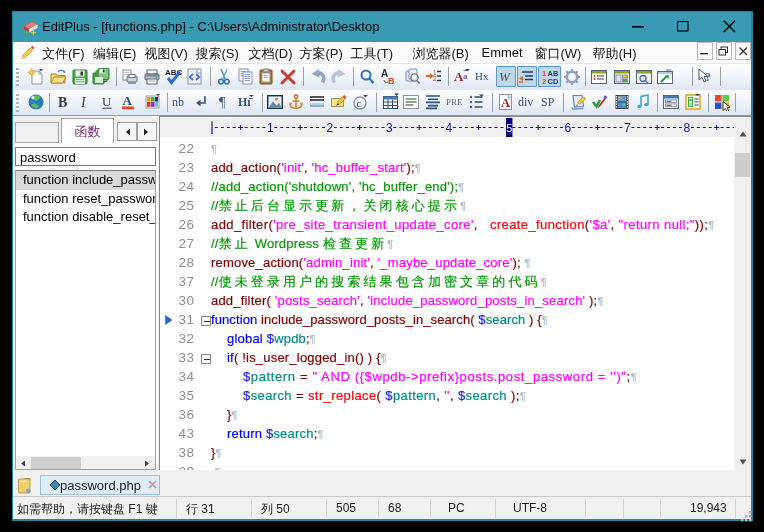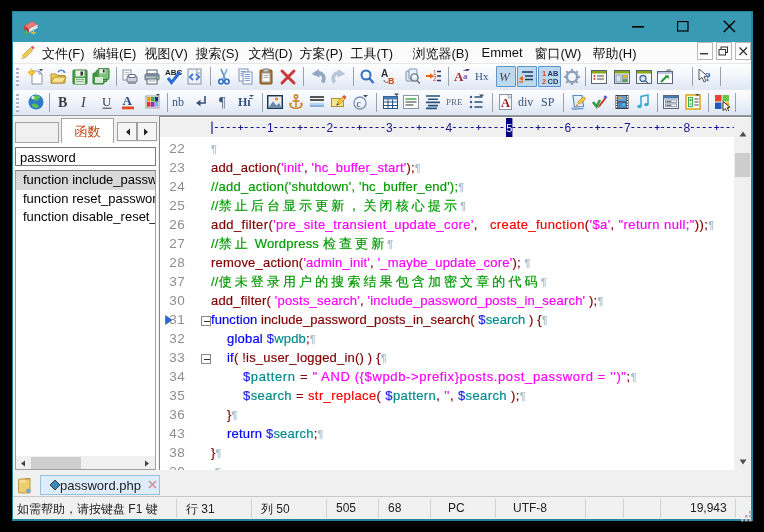--- a/index.html
+++ b/index.html
@@ -10,29 +10,29 @@
 #menu span.mi{position:absolute;top:3px}
 .mdib{position:absolute;top:0px;width:16px;height:18px;background:#fdfdfd;border:1px solid #b8b8b8}
 #tb1{position:absolute;left:0;top:51px;width:100%;height:27px;background:linear-gradient(#fefefe,#f3f6fb 45%,#dfe7f3);border-top:1px solid #e8e8e8}
 #tb2{position:absolute;left:0;top:78px;width:100%;height:26px;background:linear-gradient(#fdfdfe,#f1f4fa 45%,#dde6f3);border-bottom:1px solid #9a9a9a}
 .grip{position:absolute;left:3px;top:4px;width:3px;height:18px;background:repeating-linear-gradient(#aab4c4 0 2px,#fff 2px 4px)}
 .tsep{position:absolute;width:1px;height:19px;top:3px;background:#9aa2ae}
 .pressed{background:#bcd9f0;border:1px solid #5e94c8;border-radius:1px}
 #content{position:absolute;left:0;top:104px;width:100%;height:354px;background:#f0f0f0}
 #side{position:absolute;left:2px;top:1px;width:143px;height:353px}
 .tab1{position:absolute;left:0px;top:4.5px;width:44px;height:21px;background:#f0f0f0;border:1px solid #a5a5a5;font-size:13px;text-align:center;padding-top:18px;color:#111;overflow:hidden}
-.tab2{position:absolute;left:46px;top:1px;width:53px;height:25px;background:#fff;border:1px solid #a5a5a5;border-bottom:none;font-size:13px;text-align:center;padding-top:4px;color:#c2410c;z-index:2;overflow:hidden}
+.tab2{position:absolute;left:46px;top:1px;width:53px;height:25px;background:#fff;border:1px solid #a5a5a5;border-bottom:none;font-size:13px;text-align:center;padding-top:4px;color:#701a75;z-index:2;overflow:hidden}
 .arrbtn{position:absolute;top:5px;width:20px;height:19px;background:#f5f5f5;border:1px solid #a0a0a0}
 #sbox{position:absolute;left:0px;top:30px;width:141px;height:19px;background:#fff;border:1px solid #7a7a7a;font-size:13px;padding:1.5px 0 0 4px;color:#000}
 #flist{position:absolute;left:0px;top:53px;width:141px;height:300px;background:#fff;border:1px solid #a0a0a0;border-top:1px solid #7a7a7a;font-size:13px;color:#000;overflow:hidden}
 .fitem{height:18.5px;line-height:18.5px;padding-left:7px;white-space:nowrap}
 #hscr{position:absolute;left:1px;top:339px;width:139px;height:13px;background:#f0f0f0}
 #ed{position:absolute;left:146px;top:0px;width:592px;height:355px;background:#fff;border-left:1px solid #828790;border-top:1px solid #828790;border-bottom:1px solid #a8a8a8}
 #ruler{position:absolute;left:0;top:1px;width:578px;height:19px;background:#f0f0f0}
-#gut{position:absolute;left:0;top:21.5px;width:34.5px;color:#8f8f8f;font-size:13.5px;text-align:center;letter-spacing:.5px}
+#gut{position:absolute;left:0;top:21.5px;width:34.5px;color:#8f8f8f;font-size:13.5px;text-align:right;letter-spacing:.5px}
 #code{position:absolute;left:51px;top:21.5px;font-size:13px;letter-spacing:.2px;white-space:pre;color:#800000;-webkit-text-stroke:.18px currentColor}
 .cl{height:19px;line-height:19px}
 .gl{height:19px;line-height:19px}
 .s{color:#f0f}.c{color:#009a00}.k{color:#00f}.v{color:#008b8b}.d{color:#2222ee}.f{color:#f00}.p{color:#a8becb;font-size:11px}
 .cjk{letter-spacing:3.1px}
 .ls4{letter-spacing:.4px}
 .ls1{letter-spacing:.1px}
 .ls6{letter-spacing:.62px}
 .ls45{letter-spacing:.39px}
 #vscr{position:absolute;right:0px;top:1px;width:17px;height:352px;background:#f0f0f0}
@@ -45,20 +45,21 @@
 </style></head><body>
 <div id="win">
   <div id="title">
     <svg class="abs" style="left:9px;top:6px" width="18" height="18" viewBox="0 0 18 18">
         <polygon points="2,8 10,3.5 15.5,6.5 7,11" fill="#e87c74" stroke="#b05048" stroke-width=".5"></polygon>
         <polygon points="2,8 7,11 7,14.5 2,11.5" fill="#c24038"></polygon>
         <polygon points="7,11 15.5,6.5 15.5,10 7,14.5" fill="#e8e8ea"></polygon>
         <text x="2" y="17.5" font-size="9" fill="#50b850" font-weight="bold" font-family="Liberation Sans">+</text>
         <text x="8.5" y="18" font-size="10" fill="#f0c020" font-weight="bold" font-family="Liberation Sans">+</text>
       </svg>
+    <span class="txt">EditPlus - [functions.php] - C:\Users\Administrator\Desktop</span>
     <svg class="abs" style="left:619px;top:14px" width="13" height="3" viewBox="0 0 13 3">
         <rect x="0" y="0" width="12" height="1.6" fill="#000"></rect>
       </svg>
     <svg class="abs" style="left:664px;top:9px" width="12" height="11" viewBox="0 0 12 11">
         <rect x="0.5" y="0.5" width="10.5" height="9.5" fill="none" stroke="#000" stroke-width="1.2"></rect>
       </svg>
     <svg class="abs" style="left:710px;top:8px" width="13" height="13" viewBox="0 0 13 13">
         <path d="M.8.8L12 12M12 .8L.8 12" stroke="#000" stroke-width="1.4"></path>
       </svg>
   </div>

